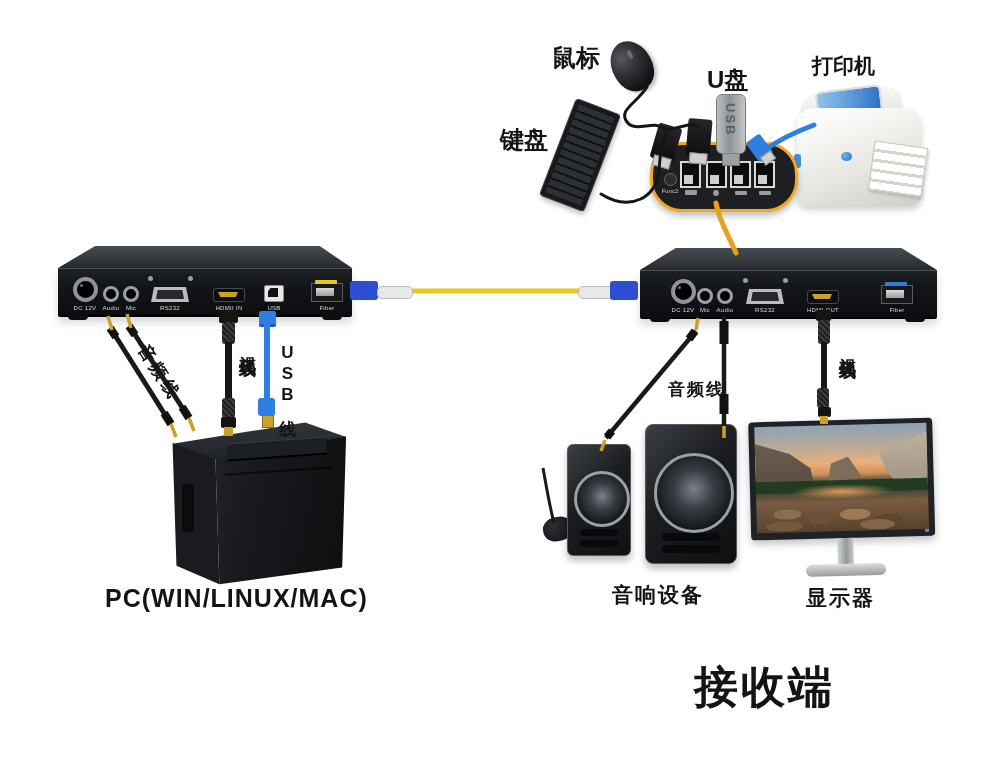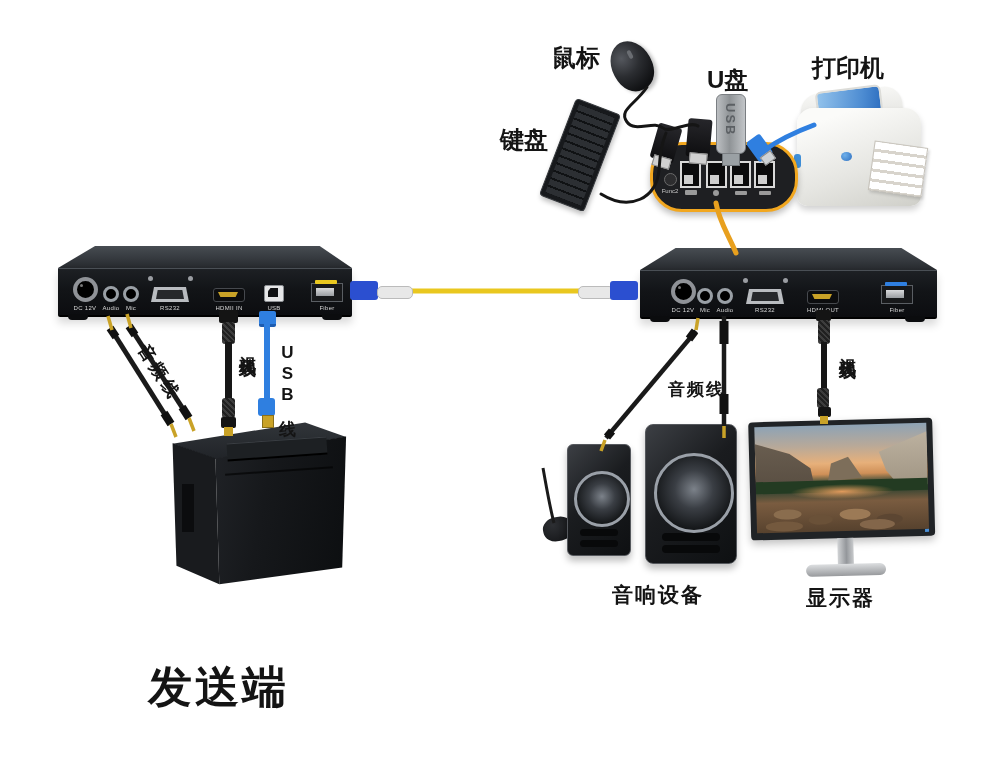--- a/index.html
+++ b/index.html
@@ -95,21 +95,21 @@
   </div>
 
   <div class="label" style="left:707px;top:64px;font-size:24px;">U盘</div>
   <div class="abs" style="left:716px;top:94px;width:28px;height:58px;z-index:4;
        background:linear-gradient(90deg,#bcbfc2 0%,#8f9396 45%,#c2c5c8 100%);border:1px solid #7a7e82;border-radius:6px;">
     <div class="abs" style="left:6px;top:8px;writing-mode:vertical-rl;font-size:13px;font-weight:700;color:#5c6064;letter-spacing:2px;">USB</div>
   </div>
   <div class="abs" style="left:722px;top:152px;width:16px;height:12px;z-index:3;
        background:#9aa0a4;border:1px solid #6f7478;"></div>
 
-  <div class="label" style="left:812px;top:52px;font-size:24px;">打印机</div>
+  <div class="label" style="left:812px;top:52px;font-size:21px;">打印机</div>
   <div class="abs" style="left:793px;top:82px;width:145px;height:130px;z-index:2;">
     <div class="abs" style="left:8px;top:8px;width:102px;height:42px;border-radius:18px;transform:rotate(-6deg);
          background:linear-gradient(180deg,#f7f7f5,#dededa);box-shadow:0 2px 3px rgba(0,0,0,.12);"></div>
     <div class="abs" style="left:23px;top:6px;width:62px;height:24px;border-radius:6px;transform:rotate(-7deg);
          background:linear-gradient(100deg,#93c3ec 0%,#4d8cd2 70%,#2e6fc0 100%);border:2px solid #dcdcd8;"></div>
     <div class="abs" style="left:4px;top:26px;width:124px;height:98px;border-radius:16px 16px 10px 10px;
          background:linear-gradient(160deg,#fbfbf9 15%,#e6e6e2 60%,#cfcfc9 100%);box-shadow:0 4px 6px rgba(0,0,0,.18);"></div>
     <div class="abs" style="left:1px;top:72px;width:7px;height:14px;border-radius:3px;background:#3f8fd8;"></div>
     <div class="abs" style="left:48px;top:70px;width:11px;height:9px;border-radius:50%;
          background:radial-gradient(circle at 35% 35%,#6fb0ea,#2e6fc0);"></div>
@@ -249,20 +249,21 @@
          clip-path:polygon(9% 57%,77% 10%,98% 42%,31% 91%);background:linear-gradient(180deg,#33373c,#1f2226);"></div>
     <div class="abs" style="left:0;top:0;width:195px;height:168px;
          clip-path:polygon(31% 24%,98% 11%,96% 89%,33% 99%);background:linear-gradient(100deg,#2a2d32 0%,#16181b 55%,#0c0e10 100%);"></div>
     <div class="abs" style="left:0;top:0;width:195px;height:168px;
          clip-path:polygon(9% 15%,31% 24%,33% 99%,11% 88%);background:#191b1e;"></div>
     <div class="abs" style="left:72px;top:22px;width:100px;height:15px;transform:rotate(-4deg);
          background:#1d2023;border-bottom:2px solid #000;border-top:1px solid #3a3e43;"></div>
     <div class="abs" style="left:70px;top:52px;width:108px;height:2px;transform:rotate(-4deg);background:#000;opacity:.6;"></div>
     <div class="abs" style="left:27px;top:66px;width:12px;height:48px;background:#0b0c0e;"></div>
   </div>
+  <div class="label" style="left:105px;top:584px;width:260px;text-align:center;font-size:25px;font-weight:600;letter-spacing:1px;">PC(WIN/LINUX/MAC)</div>
 
   <div class="abs" style="left:543px;top:517px;width:30px;height:24px;border-radius:45%;transform:rotate(-12deg);z-index:2;
        background:radial-gradient(circle at 35% 30%,#2d2f33,#0e0f11);"></div>
   <div class="abs" style="left:567px;top:444px;width:62px;height:110px;border-radius:6px;z-index:2;
        background:linear-gradient(135deg,#3c3f44 0%,#1a1c1f 45%,#0e1012 100%);border:1px solid #55585d;box-shadow:0 5px 7px rgba(0,0,0,.25);">
     <div class="abs" style="left:6px;top:26px;width:50px;height:50px;border-radius:50%;border:3px solid #9aa0a8;
          background:radial-gradient(circle at 50% 45%,#7c828a 0%,#3a3e44 35%,#121416 75%);"></div>
     <div class="abs" style="left:12px;top:84px;width:38px;height:7px;border-radius:4px;background:#08090a;"></div>
     <div class="abs" style="left:12px;top:95px;width:38px;height:7px;border-radius:4px;background:#08090a;"></div>
   </div>
@@ -305,15 +306,15 @@
       <div class="abs" style="left:5%;top:90%;width:22%;height:9%;border-radius:50%;background:#74593e;"></div>
     </div>
     <div class="abs" style="left:176px;top:129px;width:4px;height:3px;background:#4a90d9;"></div>
     <div class="abs" style="left:88px;top:136px;width:16px;height:28px;
          background:linear-gradient(90deg,#d2d4d6,#94979b 55%,#c8cacc);"></div>
     <div class="abs" style="left:56px;top:162px;width:80px;height:12px;border-radius:6px;
          background:linear-gradient(180deg,#dcdee0,#97999c);"></div>
   </div>
   <div class="label" style="left:806px;top:584px;font-size:21px;letter-spacing:2px;">显示器</div>
 
-  <div class="label" style="left:148px;top:658px;font-size:44px;letter-spacing:3px;">发送端</div>
+  <div class="label" style="left:694px;top:658px;font-size:44px;letter-spacing:3px;">接收端</div>
 
 </div>
 
 </body></html>

